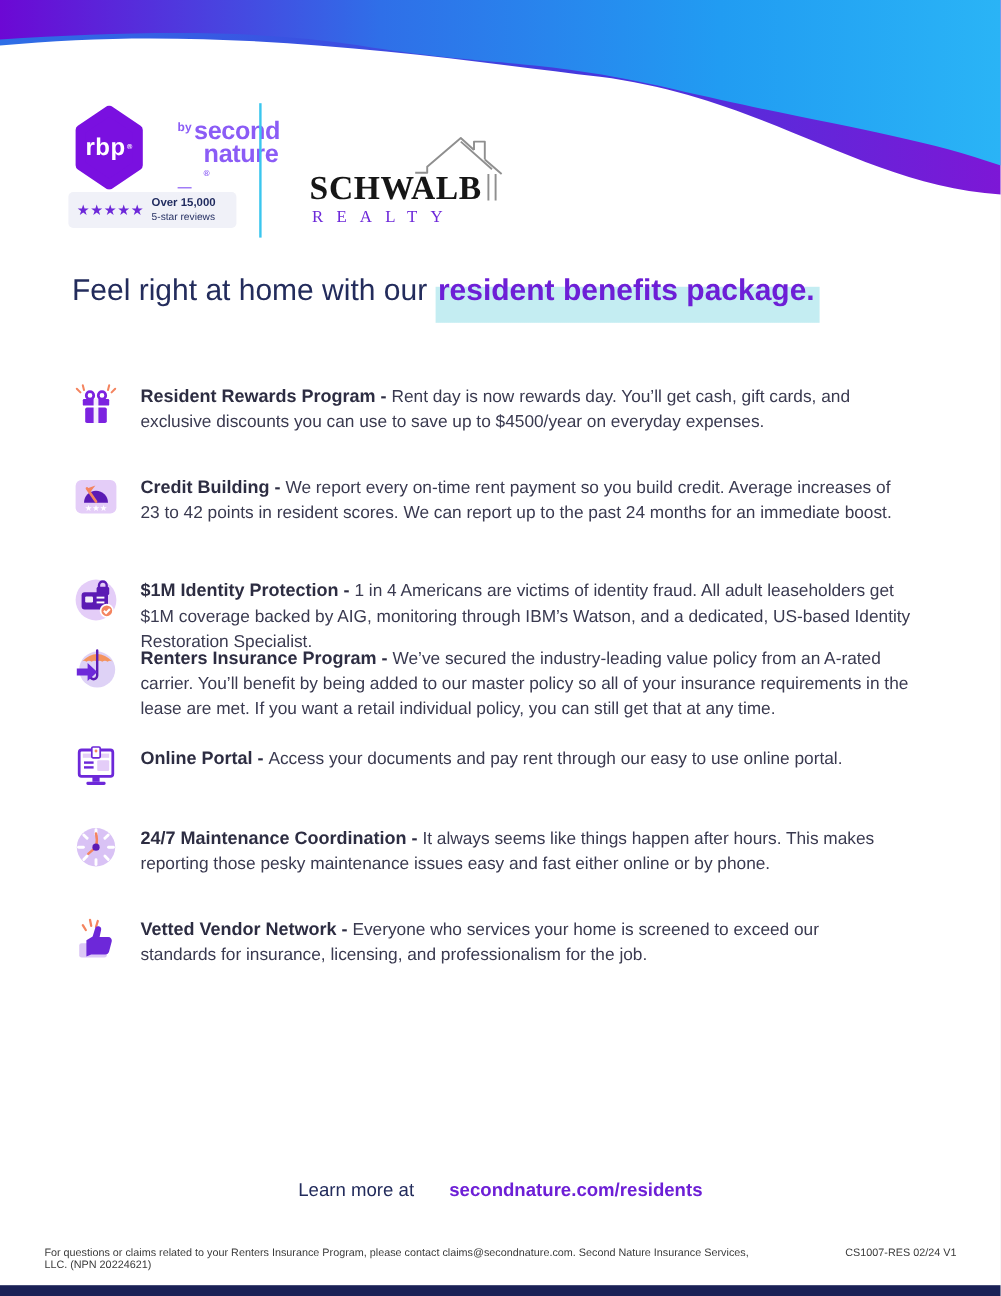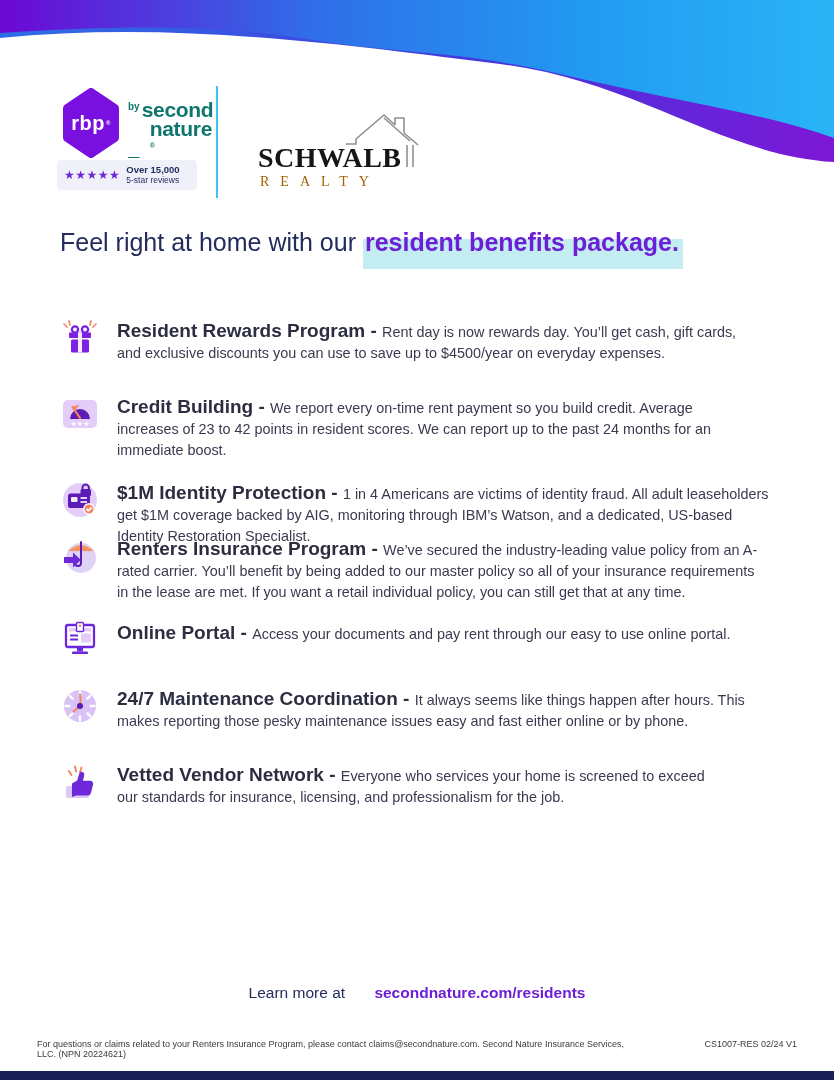--- a/index.html
+++ b/index.html
@@ -13,21 +13,21 @@
   .wave{position:absolute; top:0; left:0; width:834px; height:200px; display:block;}
   
   .rbp-logo{position:absolute; left:56px; top:88px; width:70px; height:70px;}
   .rbp-logo svg{width:70px;height:70px;display:block;}
   .rbp-text{
     position:absolute; left:0; top:0; width:70px; height:70px;
     display:flex; align-items:center; justify-content:center;
     color:#fff; font-weight:bold; font-size:20px; letter-spacing:.5px;
   }
   .rbp-text sup{font-size:6px; margin-left:1px;}
-  .byline{position:absolute; left:128px; top:100px; color:#0f766e; line-height:.92;text-decoration:underline;}
+  .byline{position:absolute; left:148px; top:100px; color:#8b5cf6; line-height:.92;text-decoration:underline;}
   .byline .by{font-size:10px; font-weight:bold; vertical-align:top; position:relative; top:2px; margin-right:2px;}
   .byline .brand{display:inline-block; font-weight:bold; font-size:21px; letter-spacing:-.3px;}
   .byline .brand span{display:block;}
   .byline .brand .l2{margin-left:8px;}
   .byline sup{font-size:7px;}
   .reviews-pill{
     position:absolute; left:57px; top:160px; width:140px; height:30px;
     background:#f0f1f8; border-radius:4px; display:flex; align-items:center;
     padding:0 7px; box-sizing:border-box; gap:6px;
   }
@@ -37,36 +37,36 @@
   .reviews-text .r2{font-size:8.5px; color:#1f2a5e;}
   .logo-divider{position:absolute; left:216px; top:86px; width:2px; height:112px; background:#3ac6ee;}
   .partner{position:absolute; left:258px; top:104px; width:180px;}
   .partner .house{position:absolute; left:82px; top:2px;}
   .partner .p-name{
     position:absolute; left:0; top:38px; font-family:"Liberation Serif", serif;
     font-weight:bold; font-size:28px; color:#161616; letter-spacing:.5px; white-space:nowrap;
   }
   .partner .p-sub{
     position:absolute; left:2px; top:70px; font-family:"Liberation Serif", serif;
-    font-size:14px; color:#a16207; letter-spacing:11px; white-space:nowrap;
+    font-size:14px; color:#6d28d9; letter-spacing:11px; white-space:nowrap;
   }
   
   .headline{position:absolute; left:60px; top:228px; width:760px; font-size:25px; color:#232c5c; font-weight:500; white-space:nowrap;}
   .headline .hl{
     font-weight:bold; color:#6d1fd6; padding:0 4px 14px 2px;
     background:linear-gradient(#c4edf2,#c4edf2) no-repeat;
     background-size:100% 72%; background-position:0 90%;
   }
   
   .benefits{position:absolute; left:60px; top:0; width:740px; height:900px;}
   .benefit{position:absolute; left:0; display:flex; gap:17px; align-items:flex-start;}
   .b-icon{flex:0 0 40px; width:40px; height:40px;}
   .b-icon svg{width:40px; height:40px; display:block;}
   .b-text{margin:2px 0 0 0; font-size:14.4px; line-height:21px; color:#3a3a50;}
-  .b-title{font-weight:bold; font-size:19px; color:#2d2d42;}
+  .b-title{font-weight:bold; font-size:15px; color:#2d2d42;}
   
   .learn-more{position:absolute; left:0; top:984px; width:100%; text-align:center; font-size:15.5px; color:#232c5c;}
   .learn-more .link{font-weight:bold; color:#6d1fd6;margin-left:25px;}
   .fineprint-row{
     position:absolute; left:0; top:1039px; width:100%; box-sizing:border-box;
     padding:0 37px; display:flex; justify-content:space-between; align-items:flex-start;
   }
   .fineprint{font-size:9px; color:#3a3a3a; max-width:600px;}
   .doc-code{font-size:9px; color:#3a3a3a; white-space:nowrap;}
   .bottom-bar{position:absolute; left:0; bottom:0; width:100%; height:9px; background:#1a2156;}

